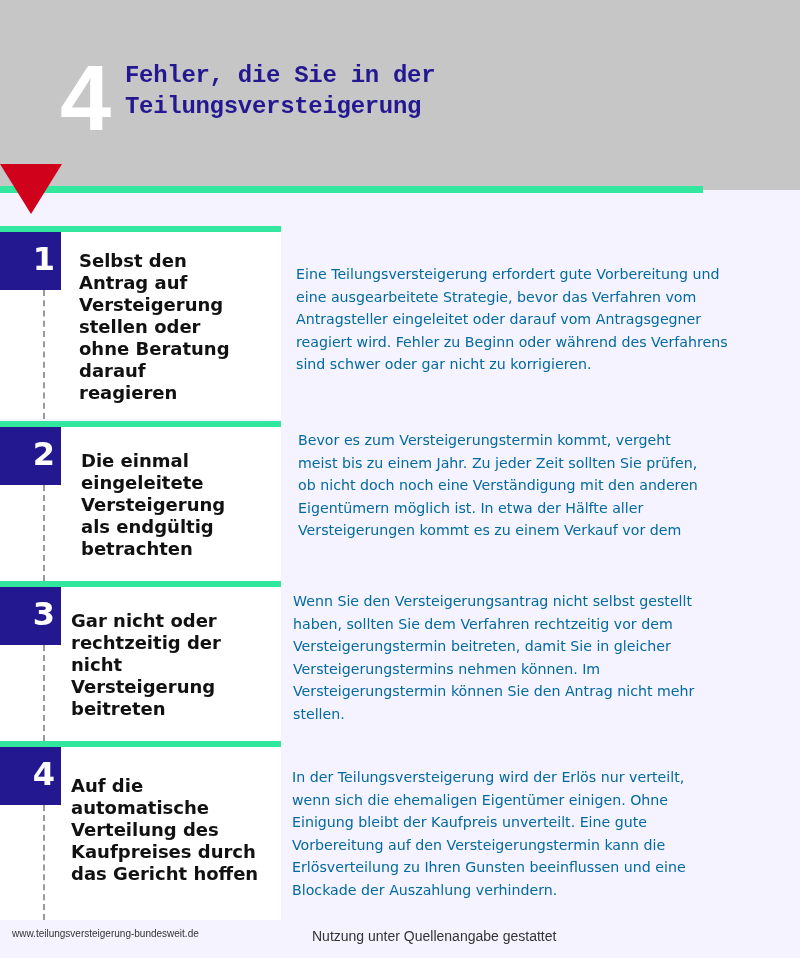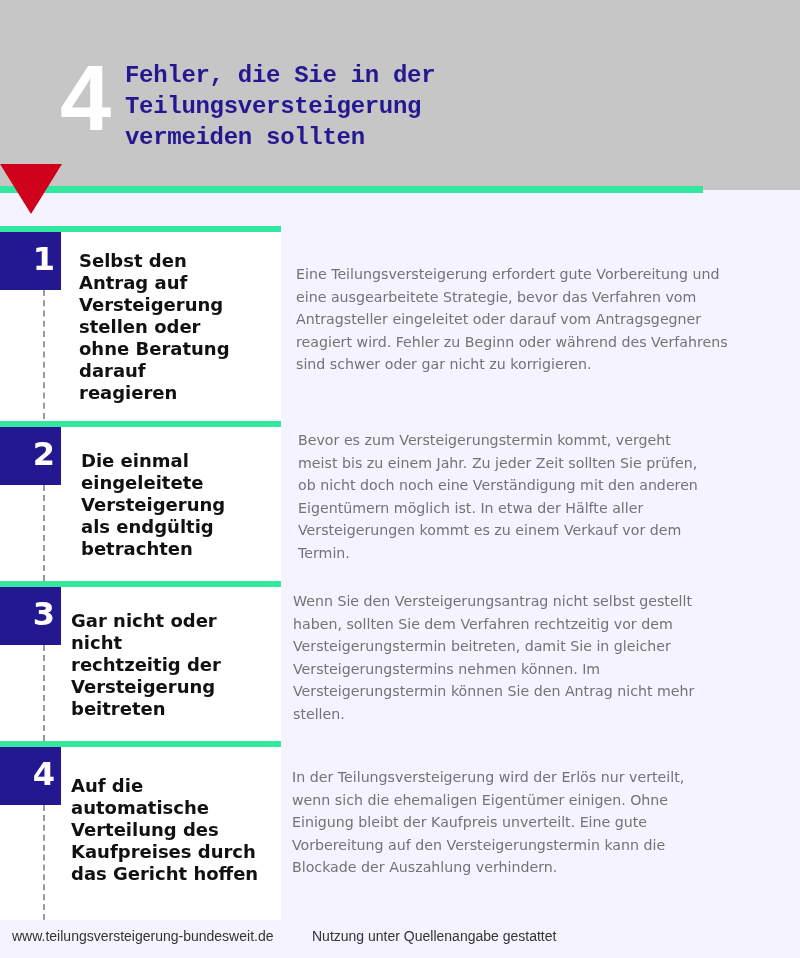--- a/index.html
+++ b/index.html
@@ -58,45 +58,44 @@
   }
   .card .heading {
     position: absolute; left: 79px; width: 190px;
     font-family: "DejaVu Sans", sans-serif; font-weight: bold;
     font-size: 18px; line-height: 22px; color: #111111;
   }
   .card .heading span { display: block; white-space: nowrap; }
   .desc {
     position: absolute; width: 480px;
     font-family: "DejaVu Sans", sans-serif;
-    font-size: 14.2px; line-height: 22.6px; color: #737373;
+    font-size: 14.2px; line-height: 22.6px; color: #0369a1;
   }
   .desc span { display: block; white-space: nowrap; }
   .footer {
     position: absolute; left: 0; top: 920px; width: 800px; height: 38px;
     background: #f5f3ff;
   }
   .footer .f1 {
     position: absolute; left: 12px; top: 8px;
-    font-family: "Liberation Sans", sans-serif; font-size: 14px; color: #333333;
+    font-family: "Liberation Sans", sans-serif; font-size: 10px; color: #333333;
   }
   .footer .f2 {
     position: absolute; left: 312px; top: 8px;
     font-family: "Liberation Sans", sans-serif; font-size: 14px; color: #333333;
   }
 </style>
 </head>
 <body>
 
 <div class="header">
   <div class="big-num">4</div>
   <div class="title">
     <span>Fehler, die Sie in der</span>
     <span>Teilungsversteigerung</span>
-    <span>vermeiden sollten</span>
   </div>
 </div>
 <div class="header-line"></div>
 <div class="triangle"></div>
 
 <div class="card" style="top:226px; height:193px;">
   <div class="bar"></div>
   <div class="numbox">
       <span>1</span>
     </div>
@@ -132,33 +131,32 @@
     <span>als endgültig</span>
     <span>betrachten</span>
   </div>
 </div>
 <div class="desc" style="left:298px; top:429px;">
   <span>Bevor es zum Versteigerungstermin kommt, vergeht</span>
   <span>meist bis zu einem Jahr. Zu jeder Zeit sollten Sie prüfen,</span>
   <span>ob nicht doch noch eine Verständigung mit den anderen</span>
   <span>Eigentümern möglich ist. In etwa der Hälfte aller</span>
   <span>Versteigerungen kommt es zu einem Verkauf vor dem</span>
-  <span>Termin.</span>
 </div>
 
 <div class="card" style="top:581px; height:160px;">
   <div class="bar"></div>
   <div class="numbox">
       <span>3</span>
     </div>
   <div class="dash"></div>
   <div class="heading" style="top:29px; left:71px;">
     <span>Gar nicht oder</span>
+    <span>rechtzeitig der</span>
     <span>nicht</span>
-    <span>rechtzeitig der</span>
     <span>Versteigerung</span>
     <span>beitreten</span>
   </div>
 </div>
 <div class="desc" style="left:293px; top:590px;">
   <span>Wenn Sie den Versteigerungsantrag nicht selbst gestellt</span>
   <span>haben, sollten Sie dem Verfahren rechtzeitig vor dem</span>
   <span>Versteigerungstermin beitreten, damit Sie  in gleicher</span>
   <span>Versteigerungstermins nehmen können. Im</span>
   <span>Versteigerungstermin können Sie den Antrag nicht mehr</span>
@@ -177,19 +175,20 @@
     <span>Verteilung des</span>
     <span>Kaufpreises durch</span>
     <span>das Gericht hoffen</span>
   </div>
 </div>
 <div class="desc" style="left:292px; top:766px;">
   <span>In der Teilungsversteigerung wird der Erlös nur verteilt,</span>
   <span>wenn sich die ehemaligen Eigentümer einigen. Ohne</span>
   <span>Einigung bleibt der Kaufpreis unverteilt. Eine gute</span>
   <span>Vorbereitung auf den Versteigerungstermin kann die</span>
+  <span>Erlösverteilung zu Ihren Gunsten beeinflussen und eine</span>
   <span>Blockade der Auszahlung verhindern.</span>
 </div>
 
 <div class="footer">
   <span class="f1">www.teilungsversteigerung-bundesweit.de</span>
   <span class="f2">Nutzung unter Quellenangabe gestattet</span>
 </div>
 
 </body></html>

